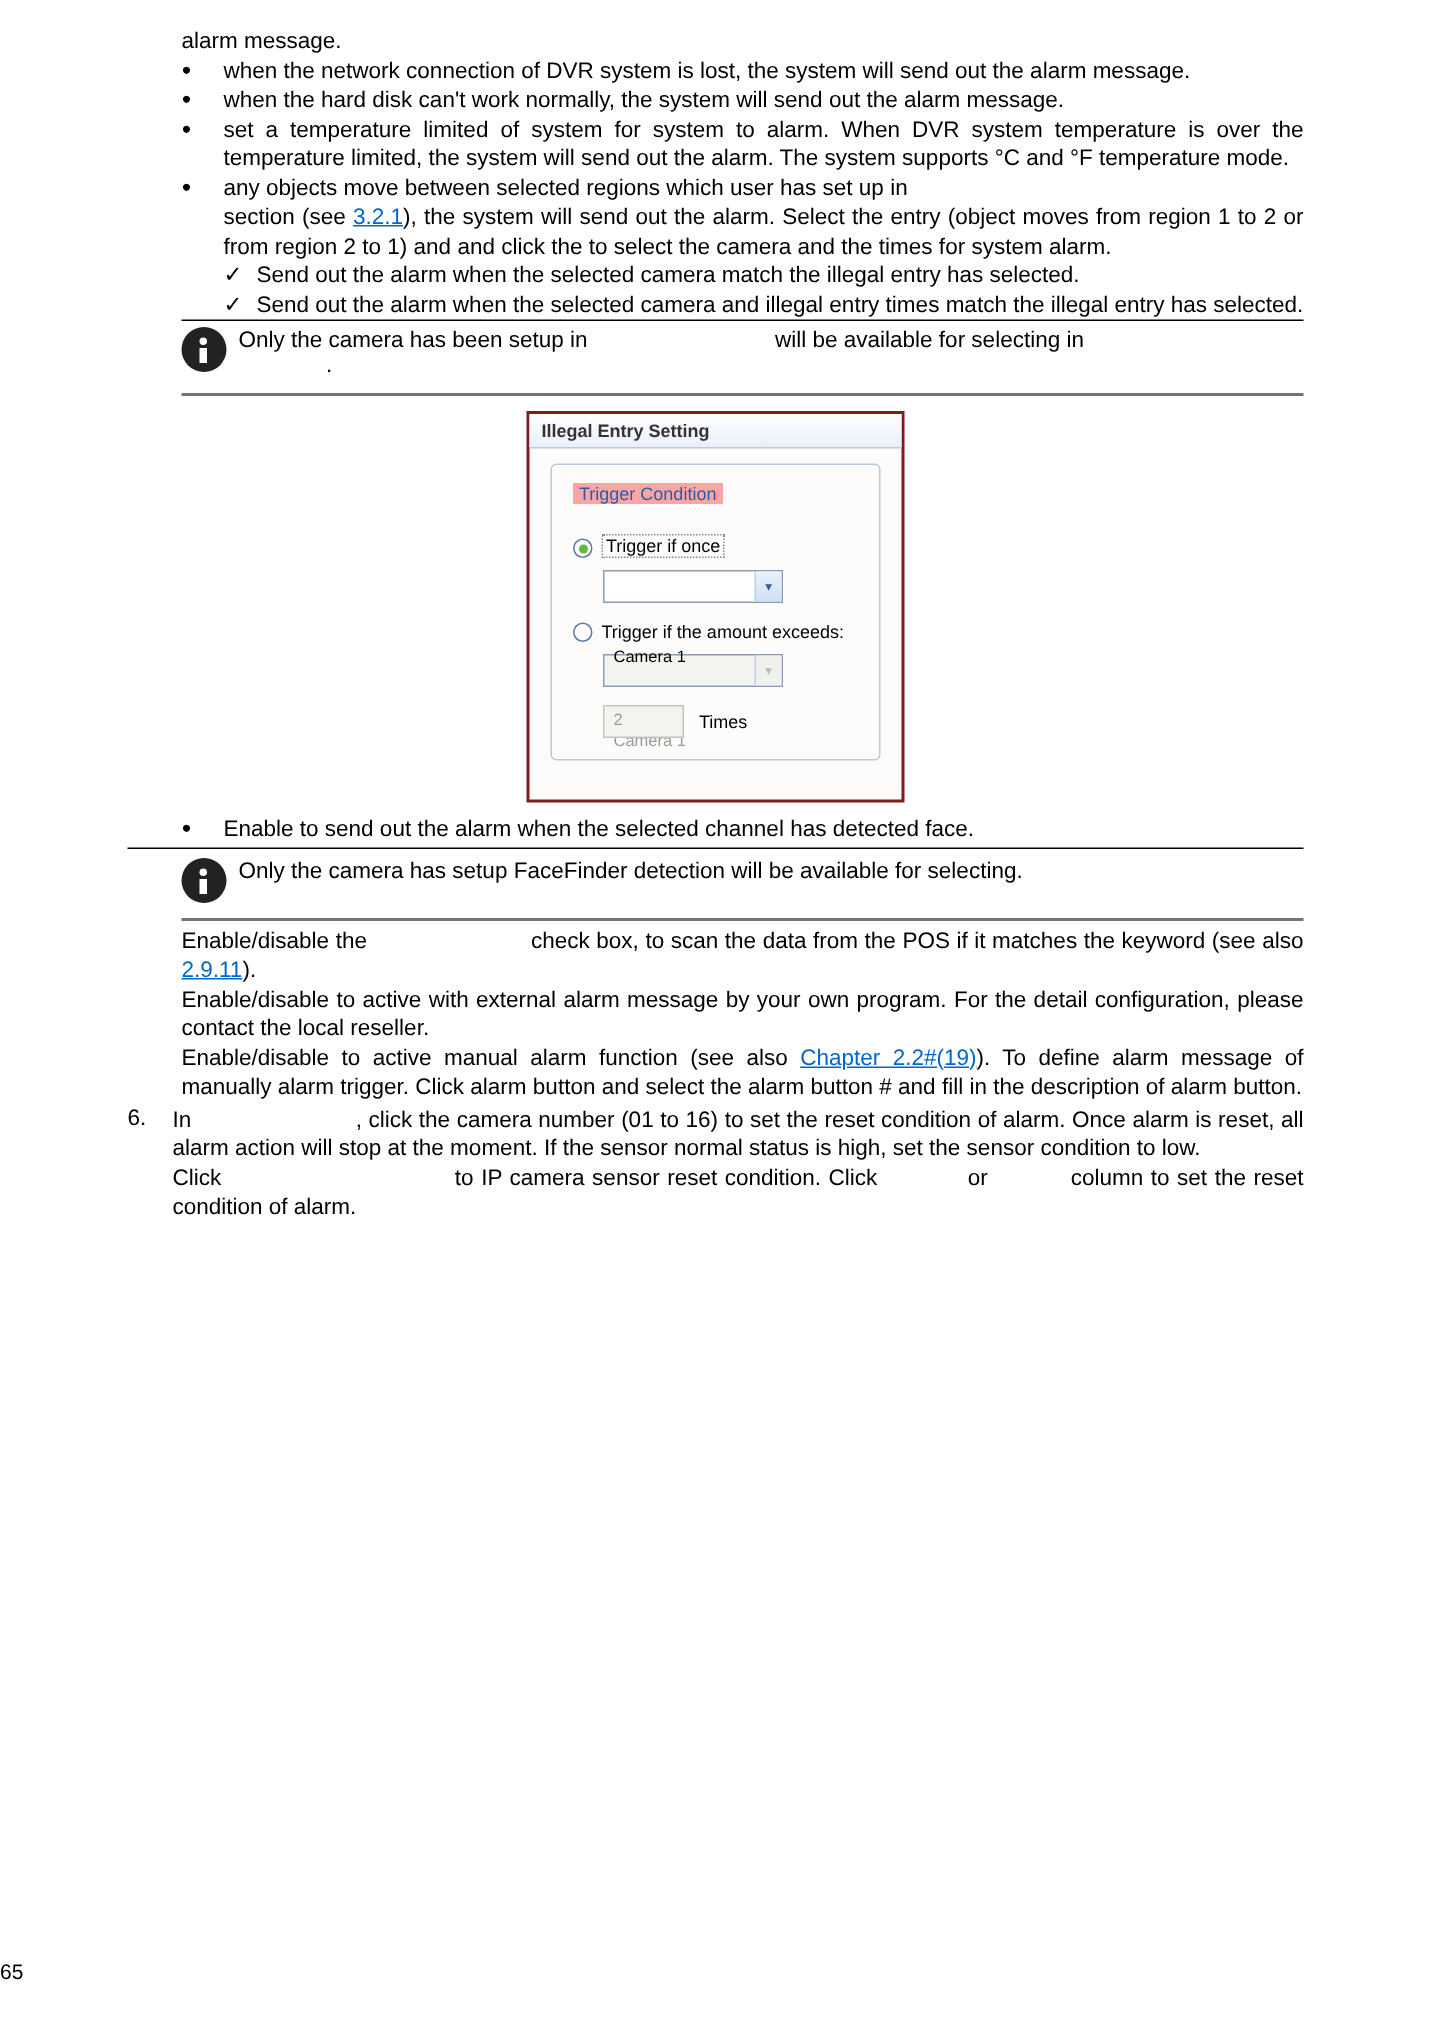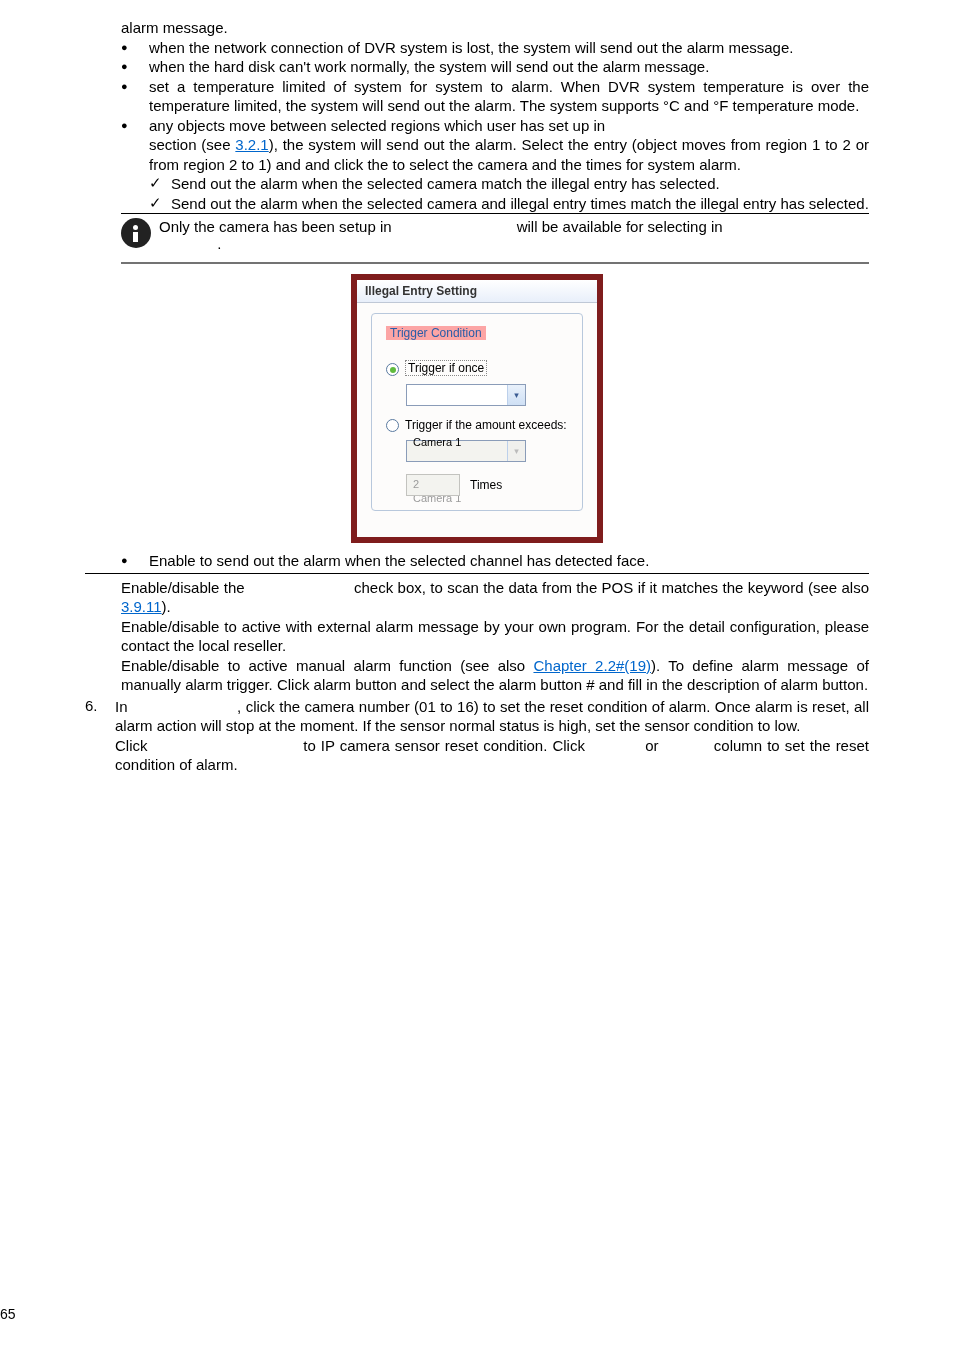--- a/index.html
+++ b/index.html
@@ -26,21 +26,21 @@
   .link { color: #0066cc; text-decoration: underline; cursor: pointer; }
   .info-block { border-top: 1px solid #000; border-bottom: 2px solid #737373; display: flex; align-items: flex-start; padding: 4px 0 10px 0; margin-left: 36px; }
   .info-icon { width: 30px; height: 30px; background: #222; border-radius: 50%; flex-shrink: 0; margin-right: 8px; position: relative; margin-top: 0px; }
   .info-icon::after { content: ""; position: absolute; left: 12px; top: 7px; width: 5px; height: 5px; background: #fff; border-radius: 50%; }
   .info-icon::before { content: ""; position: absolute; left: 12px; top: 14px; width: 5px; height: 10px; background: #fff; }
   .info-text { flex: 1; }
 
   .dialog {
     width: 252px;
     margin: 10px auto 8px auto;
-    border: 6px solid #7f1d1d;
+    border: 2px solid #7f1d1d;
     background: #fdfcfb;
     font-size: 12px;
   }
   .dialog-title {
     background: linear-gradient(#fff, #e8effa);
     padding: 4px 8px;
     font-weight: bold;
     color: #333;
     border-bottom: 1px solid #bfc8d6;
   }
@@ -175,23 +175,27 @@
     </div>
   </div>
 
   <div style="border-bottom:1px solid #000; margin-left:0px;">
     <div class="bullet-row" style="padding-bottom:2px;">
       <div class="bullet-dot">●</div>
       <div class="bullet-body">Enable to send out the alarm when the selected channel has detected face.</div>
     </div>
   </div>
 
+  <div class="info-block" style="border-top:none; margin-left:36px; padding-top:6px;">
+    <div class="info-icon"></div>
+    <div class="info-text">Only the camera has setup FaceFinder detection will be available for selecting.</div>
+  </div>
 
   <div class="para indent1" style="margin-top:4px;">
-    <span>Enable/disable the </span>&nbsp;&nbsp;&nbsp;&nbsp;&nbsp;&nbsp;&nbsp;&nbsp;&nbsp;&nbsp;&nbsp;&nbsp;&nbsp;&nbsp;&nbsp;&nbsp;&nbsp;&nbsp;&nbsp;&nbsp;&nbsp;&nbsp;&nbsp;<span> check box, to scan the data from the POS if it matches the keyword (see also </span><span class="link">3.9.11</span><span>).</span>
+    <span>Enable/disable the </span>&nbsp;&nbsp;&nbsp;&nbsp;&nbsp;&nbsp;&nbsp;&nbsp;&nbsp;&nbsp;&nbsp;&nbsp;&nbsp;&nbsp;&nbsp;&nbsp;&nbsp;&nbsp;&nbsp;&nbsp;&nbsp;&nbsp;&nbsp;<span> check box, to scan the data from the POS if it matches the keyword (see also </span><span class="link">2.9.11</span><span>).</span>
   </div>
 
   <div class="para indent1">Enable/disable to active with external alarm message by your own program. For the detail configuration, please contact the local reseller.</div>
 
   <div class="para indent1">
     <span>Enable/disable to active manual alarm function (see also </span><span class="link">Chapter 2.2#(19)</span><span>). To define alarm message of manually alarm trigger. Click alarm button and select the alarm button # and fill in the description of alarm button.</span>
   </div>
 
   <div class="sixrow" style="margin-top:2px;">
     <div class="num">6.</div>

